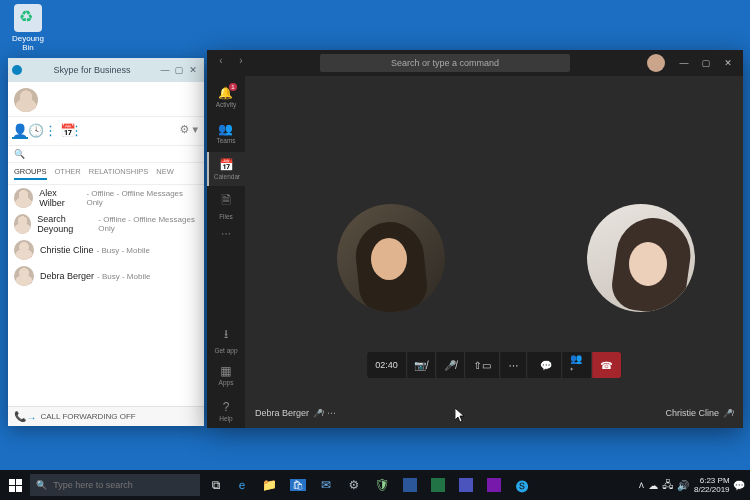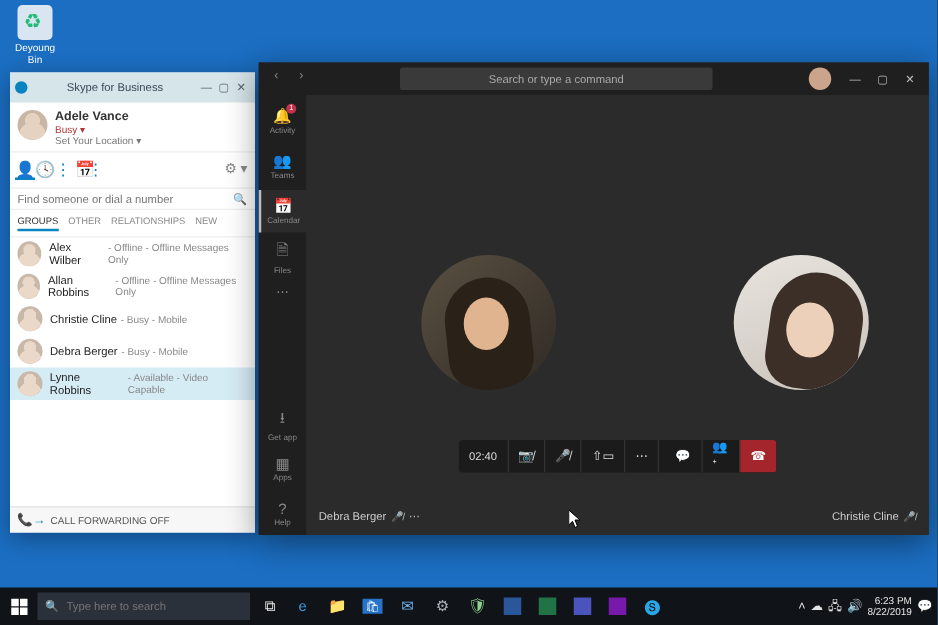--- a/index.html
+++ b/index.html
@@ -123,78 +123,65 @@
     <div class="title-logo"></div>
     <div class="title-text">Skype for Business</div>
     <div class="winbtn">—</div>
     <div class="winbtn">▢</div>
     <div class="winbtn">✕</div>
   </div>
   <div class="sfb-me">
     <div class="avatar">
       <div class="presence" style="background:#c4314b"></div>
     </div>
-    <div>
-      <div class="me-name">Adele Vance</div>
-      <div class="me-status"><span>Busy</span> ▾</div>
-      <div class="me-loc"><span>Set Your Location</span> ▾</div>
-    </div>
   </div>
   <div class="sfb-tabs">
     <div class="tab-ico sel">👤</div>
     <div class="tab-ico">🕓</div>
     <div class="tab-ico">⋮⋮⋮</div>
     <div class="tab-ico">📅</div>
     <div class="gear">⚙ ▾</div>
   </div>
   <div class="sfb-search">
-    <input placeholder="Find someone or dial a number" style="">
     <span>🔍</span>
   </div>
   <div class="sfb-filter">
     <div class="sel">GROUPS</div>
     <div>OTHER</div>
     <div>RELATIONSHIPS</div>
     <div>NEW</div>
   </div>
 
   <div class="contact">
     <div class="c-avatar">
         <div class="c-pres" style="background:#9aa0a6"></div>
       </div>
     <span class="c-name">Alex Wilber</span>
     <span class="c-status"> - <span>Offline - Offline Messages Only</span></span>
   </div>
   <div class="contact">
     <div class="c-avatar">
         <div class="c-pres" style="background:#9aa0a6"></div>
       </div>
-    <span class="c-name">Allan Robbins</span>
+    <span class="c-name">Search Deyoung</span>
     <span class="c-status"> - <span>Offline - Offline Messages Only</span></span>
   </div>
   <div class="contact">
     <div class="c-avatar">
         <div class="c-pres" style="background:#c4314b"></div>
       </div>
     <span class="c-name">Christie Cline</span>
     <span class="c-status"> - <span>Busy - Mobile</span></span>
   </div>
   <div class="contact">
     <div class="c-avatar">
         <div class="c-pres" style="background:#c4314b"></div>
       </div>
     <span class="c-name">Debra Berger</span>
     <span class="c-status"> - <span>Busy - Mobile</span></span>
-  </div>
-  <div class="contact selected">
-    <div class="c-avatar">
-        <div class="c-pres" style="background:#6bb700"></div>
-      </div>
-    <span class="c-name">Lynne Robbins</span>
-    <span class="c-status"> - <span>Available - Video Capable</span></span>
   </div>
 
 
   <div class="sfb-foot">
     <span class="fwd-ico">📞→</span>
     <span>CALL FORWARDING OFF</span>
   </div>
 </div>
 
 <div class="teams">

